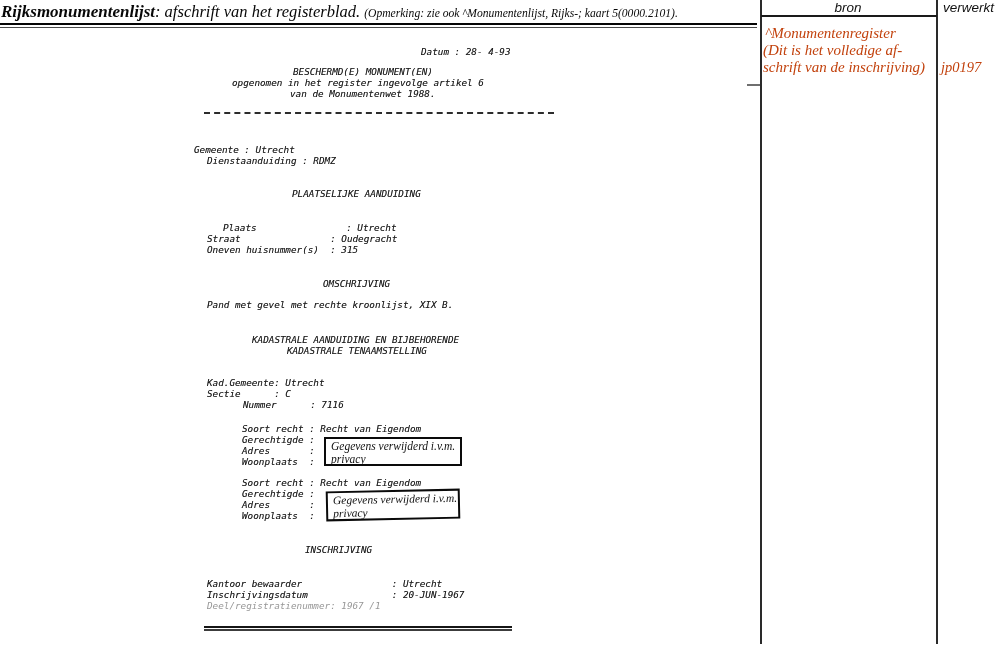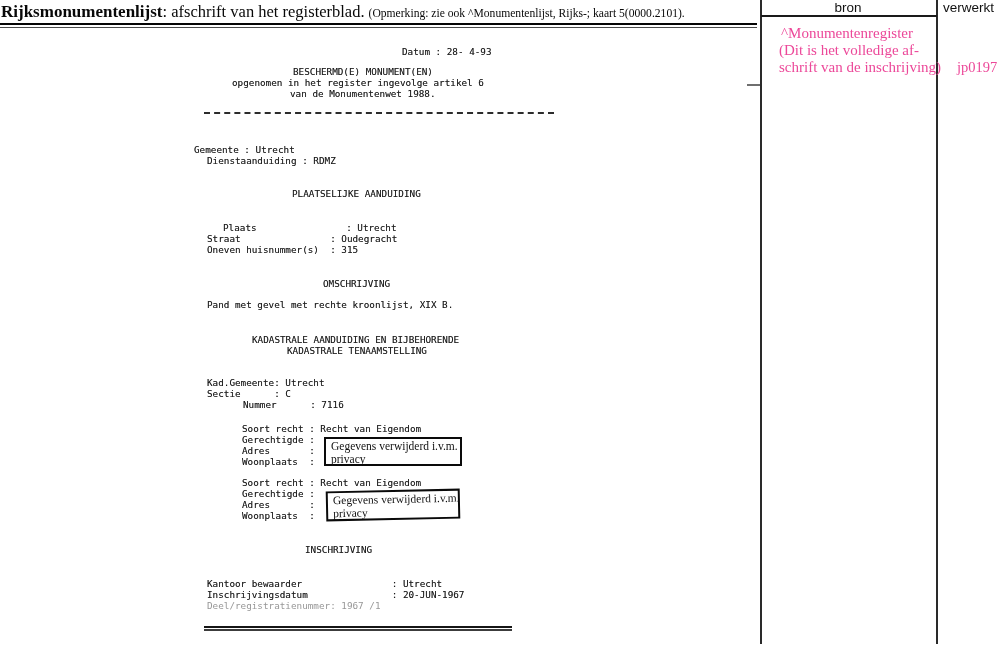--- a/index.html
+++ b/index.html
@@ -1,18 +1,18 @@
 <!DOCTYPE html>
 <html><head>
 <meta charset="utf-8">
 <style>
   html,body{margin:0;padding:0;}
   body{width:1000px;height:649px;overflow:hidden;background:#ffffff;}
   #page{position:relative;width:1000px;height:649px;background:#ffffff;
-        font-family:"Liberation Serif",serif;}
+        font-family:"Liberation Serif",serif;font-style:italic;}
 
   
   .t{position:absolute;font-family:"DejaVu Sans Mono",monospace;
      font-size:9.3px;line-height:11px;color:#1d1d1d;white-space:pre;
      text-shadow:0 0 .4px rgba(30,30,30,.55);}
   .t.faint{color:#979797;text-shadow:none;}
 
   
   .titlebar{position:absolute;left:1px;top:2px;white-space:nowrap;
             font-family:"Liberation Serif",serif;color:#080808;}
@@ -22,21 +22,21 @@
 
   .hrule{position:absolute;left:0;top:23px;width:757px;height:2px;
          border-top:2px solid #050505;border-bottom:1px solid #4a4a4a;}
 
   .vline{position:absolute;top:0;width:2px;height:644px;background:#2a2a2a;}
   .colhead{position:absolute;top:0;font-family:"Liberation Sans",sans-serif;
            font-size:13.5px;color:#111;}
   .colrule{position:absolute;left:761px;top:15px;width:176px;height:2px;background:#1a1a1a;}
 
   .serifcell{position:absolute;font-family:"Liberation Serif",serif;
-             font-size:15px;color:#ec4899;white-space:nowrap;margin-left:16px;}
+             font-size:15px;color:#c2410c;white-space:nowrap;}
 
   .dashed{position:absolute;left:204px;top:112px;width:350px;height:0;
           border-top:2px dashed #2c2c2c;}
   .dblrule{position:absolute;left:204px;top:626px;width:308px;height:1px;
            border-top:2px solid #161616;border-bottom:2px solid #3c3c3c;}
 
   .privacybox{position:absolute;border:2px solid #0a0a0a;background:#fff;
               font-family:"Liberation Serif",serif;font-size:11.5px;line-height:12.5px;
               color:#101010;padding:1px 3px 0 5px;white-space:nowrap;}
   .tick{position:absolute;background:#6f6f6f;}
@@ -57,21 +57,21 @@
   <div class="colhead" style="left:760px;width:176px;text-align:center;">bron</div>
   <div class="colhead" style="left:943px;">verwerkt</div>
   <div class="colrule"></div>
   <div class="tick" style="left:747px;top:84px;width:13px;height:2px;"></div>
 
   <div class="serifcell" style="left:765px;top:25px;">^Monumentenregister</div>
   <div class="serifcell" style="left:763px;top:42px;">(Dit is het volledige af-</div>
   <div class="serifcell" style="left:763px;top:59px;">schrift van de inschrijving)</div>
   <div class="serifcell" style="left:941px;top:59px;font-size:14.5px;">jp0197</div>
 
-  <div class="t" style="left:395px;top:46px;padding-left:7px;">Datum : 28- 4-93</div>
+  <div class="t" style="left:414px;top:46px;padding-left:7px;">Datum : 28- 4-93</div>
 
   <div class="t" style="left:293px;top:66px;">BESCHERMD(E) MONUMENT(EN)</div>
   <div class="t" style="left:232px;top:77px;">opgenomen in het register ingevolge artikel 6</div>
   <div class="t" style="left:290px;top:88px;">van de Monumentenwet 1988.</div>
 
   <div class="dashed"></div>
 
   <div class="t" style="left:194px;top:144px;">Gemeente : Utrecht</div>
   <div class="t" style="left:207px;top:155px;">Dienstaanduiding : RDMZ</div>
 

